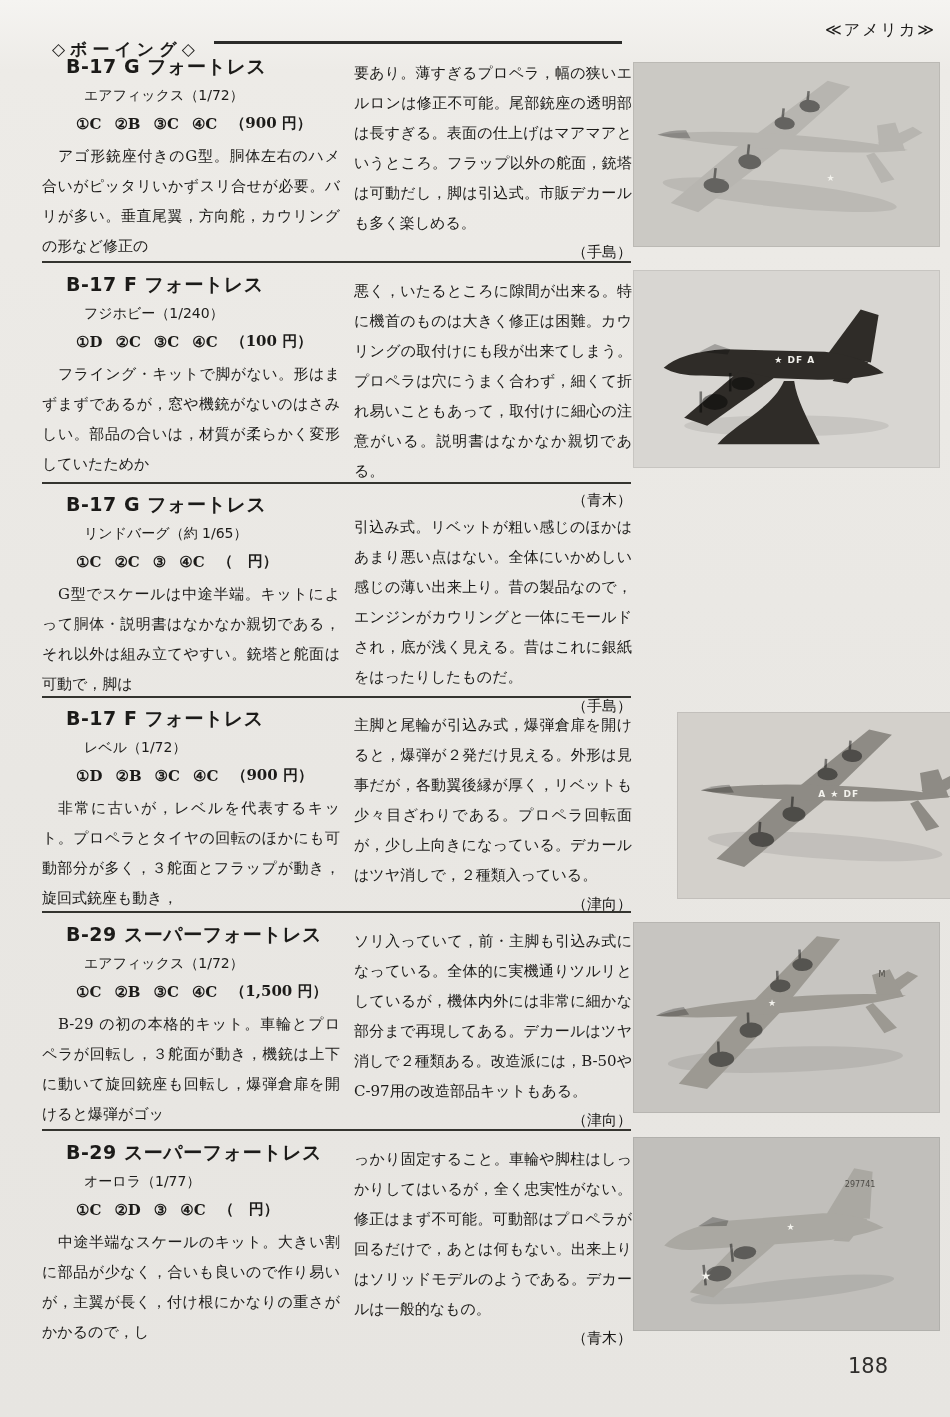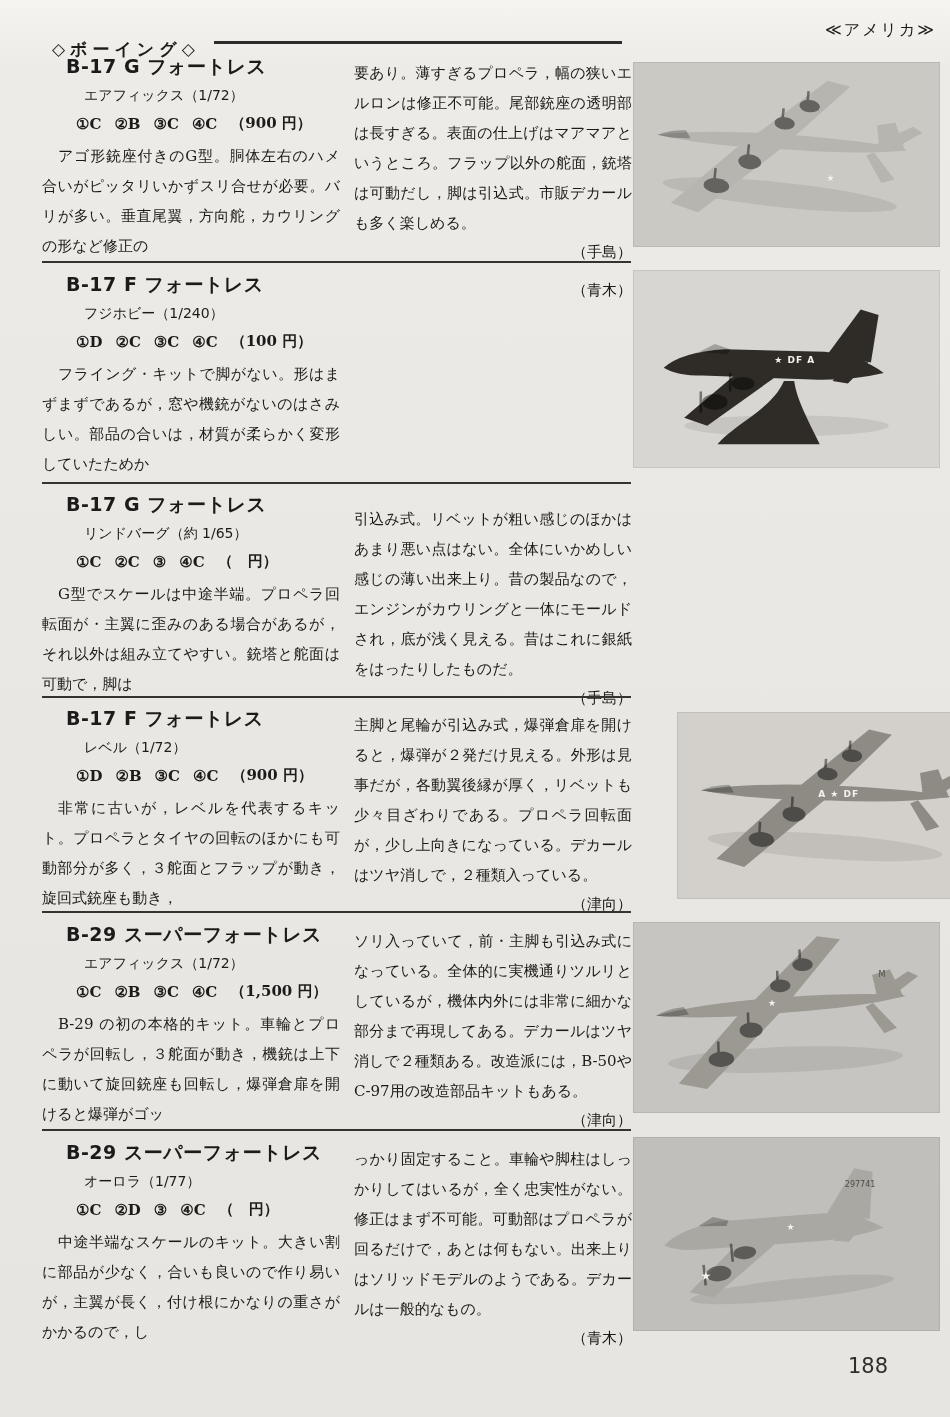--- a/index.html
+++ b/index.html
@@ -115,20 +115,21 @@
       <div class="ratings">
         <span>①D</span>
         <span>②C</span>
         <span>③C</span>
         <span>④C</span>
         <span>（100 円）</span>
       </div>
       <div class="body indent">フライング・キットで脚がない。形はまずまずであるが，窓や機銃がないのはさみしい。部品の合いは，材質が柔らかく変形していたためか</div>
     </div>
     <div class="col2">
+      <div class="body" style="margin-top:0">悪く，いたるところに隙間が出来る。特に機首のものは大きく修正は困難。カウリングの取付けにも段が出来てしまう。プロペラは穴にうまく合わず，細くて折れ易いこともあって，取付けに細心の注意がいる。説明書はなかなか親切である。</div>
       <div class="reviewer">（青木）</div>
     </div>
     <div class="photo" style="top:-2px;height:198px;background:#d8d6d2;">
       <svg viewBox="0 0 240 150" preserveAspectRatio="none" style="color:#2f2c28;">
         <use href="#bomber-side"></use>
         <path d="M118 84 C108 106 80 116 66 132 L146 132 C136 112 128 98 126 84 Z" fill="#2f2c28"></path>
       </svg>
       <span class="mk" style="left:46%;top:43%;">★ DF A</span>
     </div>
   </div>
@@ -138,24 +139,24 @@
     <div class="col1">
       <div class="title">B-17 G フォートレス</div>
       <div class="maker">リンドバーグ（約 1/65）</div>
       <div class="ratings">
         <span>①C</span>
         <span>②C</span>
         <span>③</span>
         <span>④C</span>
         <span>（　円）</span>
       </div>
-      <div class="body indent">G型でスケールは中途半端。プロペラ回転面が・主翼に歪みのある場合があるが，それ以外は組み立てやすい。銃塔と舵面は可動で，脚は</div>
-    </div>
-    <div class="col2">
-      <div class="body" style="margin-top:8px">引込み式。リベットが粗い感じのほかはあまり悪い点はない。全体にいかめしい感じの薄い出来上り。昔の製品なので，エンジンがカウリングと一体にモールドされ，底が浅く見える。昔はこれに銀紙をはったりしたものだ。</div>
+      <div class="body indent">G型でスケールは中途半端。キットによって胴体・説明書はなかなか親切である，それ以外は組み立てやすい。銃塔と舵面は可動で，脚は</div>
+    </div>
+    <div class="col2">
+      <div class="body" style="margin-top:16px">引込み式。リベットが粗い感じのほかはあまり悪い点はない。全体にいかめしい感じの薄い出来上り。昔の製品なので，エンジンがカウリングと一体にモールドされ，底が浅く見える。昔はこれに銀紙をはったりしたものだ。</div>
       <div class="reviewer">（手島）</div>
     </div>
   </div>
   <div class="separator" style="top:696px;"></div>
 
   <div class="section" style="top:706px;height:203px;">
     <div class="col1">
       <div class="title">B-17 F フォートレス</div>
       <div class="maker">レベル（1/72）</div>
       <div class="ratings">

